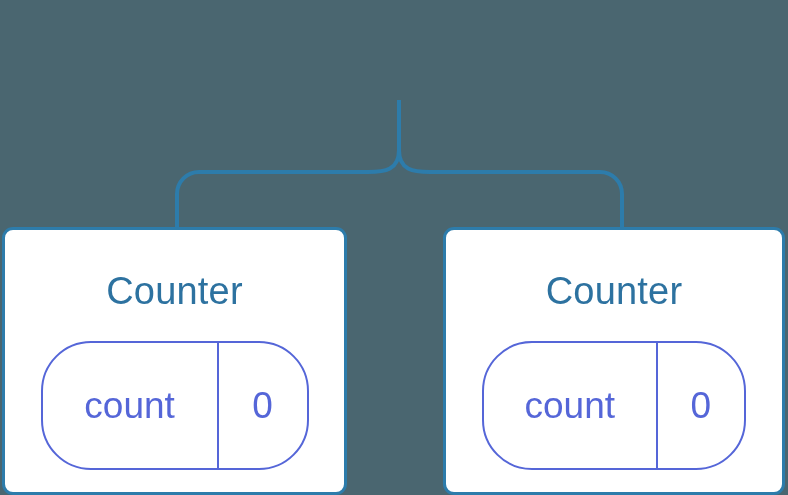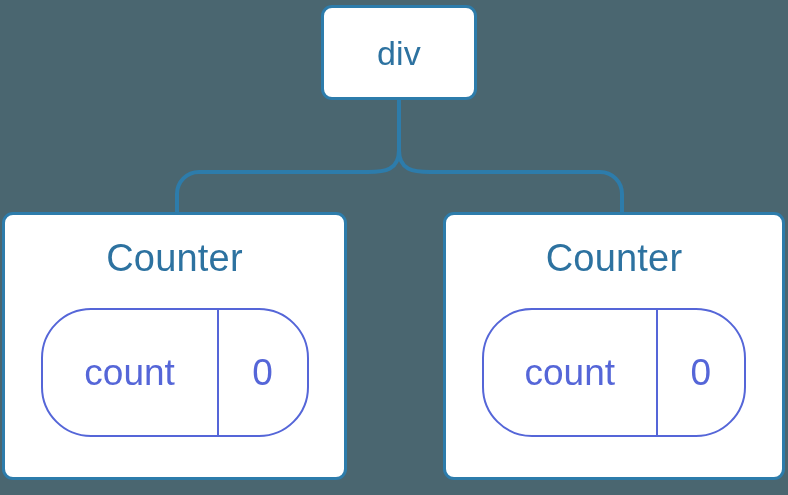--- a/index.html
+++ b/index.html
@@ -53,25 +53,25 @@
   }
   .root-label {
     color: #2d72a0;
     font-size: 34px;
     line-height: 1;
     letter-spacing: 0.2px;
   }
 
   
   .node-child {
-    top: 212px;
+    top: 227px;
     height: 268px;
     border-bottom-left-radius: 11px;
     border-bottom-right-radius: 11px;
-    padding-top: 24px;
+    padding-top: 42px;
   }
   .node-child-left  { left: 2px;   width: 345px; }
   .node-child-right { left: 443px; width: 342px; }
 
   .child-title {
     color: #2d72a0;
     font-size: 38px;
     line-height: 1;
     letter-spacing: 0.2px;
     margin-bottom: 31px;
@@ -118,23 +118,20 @@
 
     <path fill="none" stroke="#2d7cab" stroke-width="4" stroke-linecap="butt" d="M 399 150 C 399 170, 385 172, 368 172
              L 199 172 A 22 22 0 0 0 177 194
              L 177 229"></path>
 
     <path fill="none" stroke="#2d7cab" stroke-width="4" stroke-linecap="butt" d="M 399 150 C 399 170, 413 172, 430 172
              L 600 172 A 22 22 0 0 1 622 194
              L 622 229"></path>
   </svg>
 
-  <div class="node node-root">
-    <div class="root-label">div</div>
-  </div>
 
   <div class="node node-child node-child-left">
     <div class="child-title">Counter</div>
     <div class="state-pill pill-left">
       <div class="pill-key">count</div>
       <div class="pill-val">0</div>
     </div>
   </div>
 
   <div class="node node-child node-child-right">

